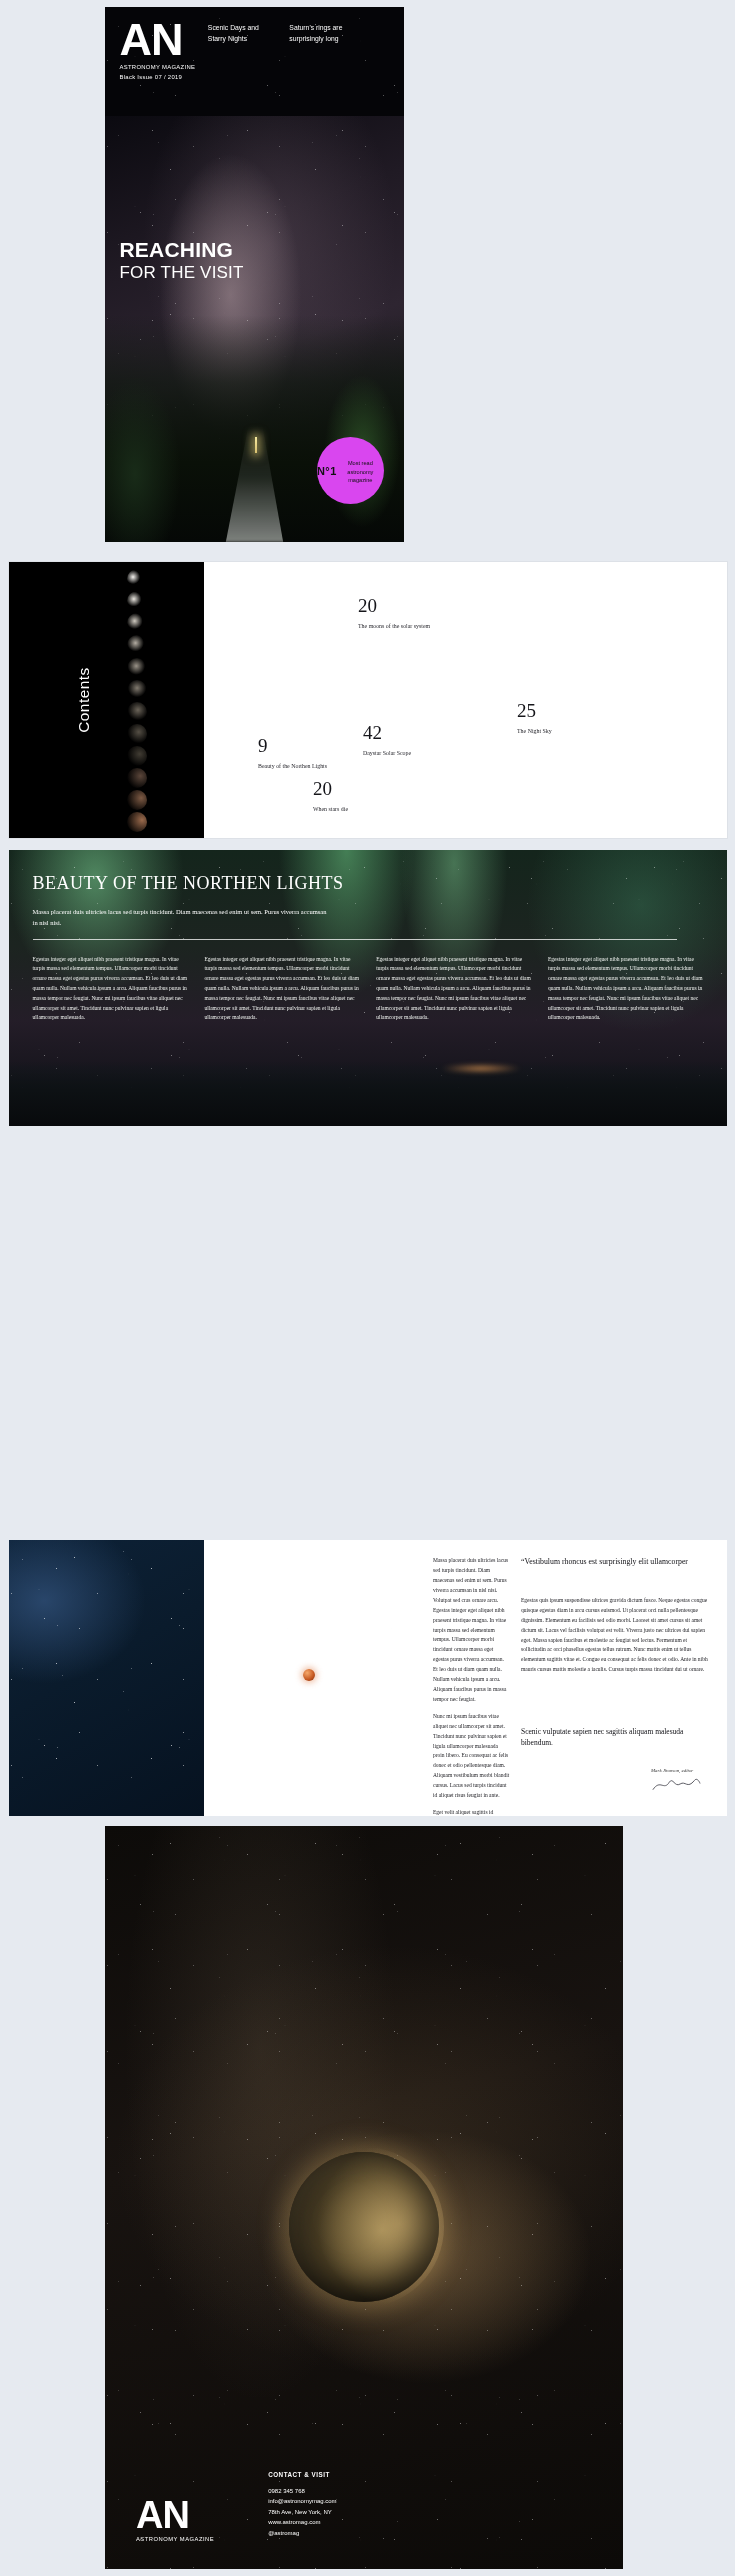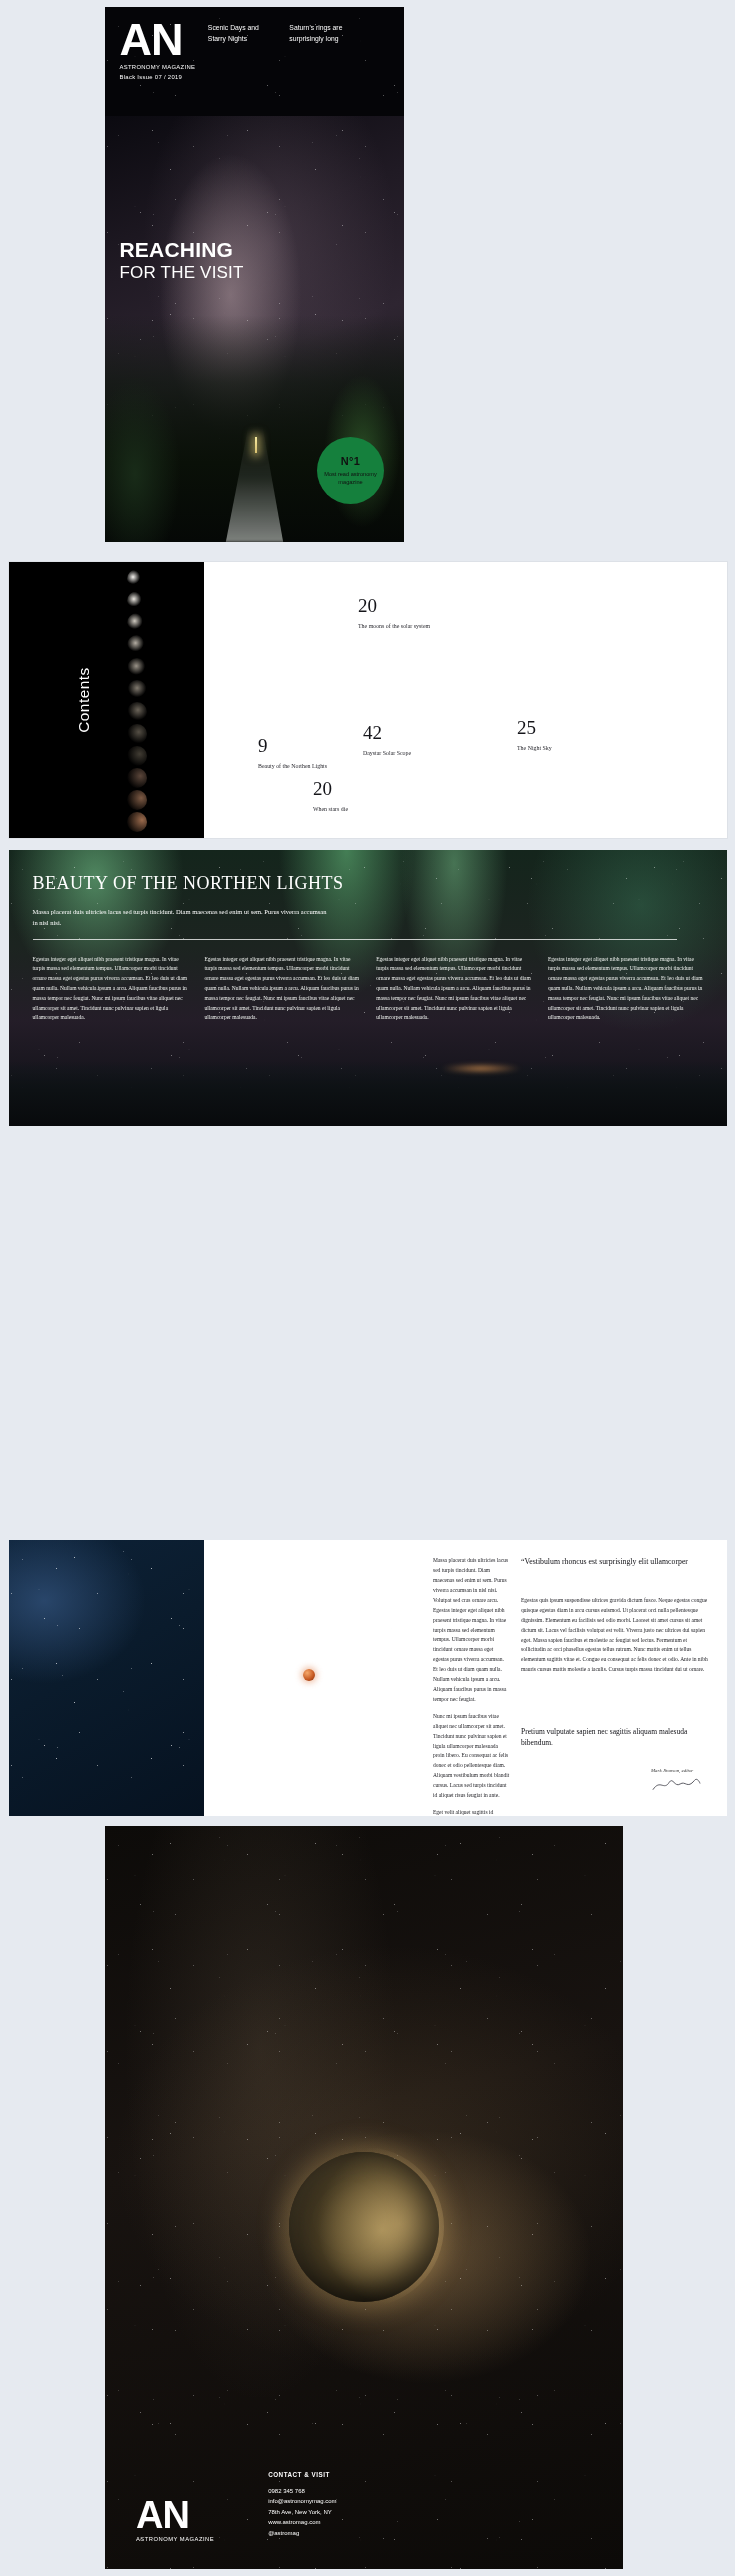--- a/index.html
+++ b/index.html
@@ -88,22 +88,22 @@
     letter-spacing:0.3px;
   }
   .cov-title {
     position:absolute; left:14.5px; top:231px; color:#fff;
   }
   .cov-title .l1 { font-size:21px; font-weight:700; letter-spacing:0.2px; }
   .cov-title .l2 { font-size:17px; font-weight:300; letter-spacing:0.2px; margin-top:0.9px; }
   .cov-badge {
     position:absolute; right:20px; bottom:38px;
     width:67px; height:67px; border-radius:50%;
-    background:#15803d; color:#111;
-    display:flex; flex-direction:column;
+    background:#d946ef; color:#111;
+    display:flex; flex-direction:row;
     align-items:center; justify-content:center; text-align:center;
   }
   .cov-badge .n { font-size:11px; font-weight:700; letter-spacing:0.4px; }
   .cov-badge .t { font-size:5.6px; line-height:1.5; margin-top:2.7px; }
 
   
   #contents {
     left:9px; top:562px; width:718px; height:276px;
     background:#fff;
     box-shadow:0 0 0 0.9px rgba(0,0,0,.04);
@@ -321,21 +321,21 @@
         <div class="moon" style="background: radial-gradient(circle at 66.8182% 40%, rgb(91, 70, 58), rgba(0, 0, 0, 0.92) 74.8182%);"></div>
         <div class="moon" style="background: radial-gradient(circle at 70.9091% 40%, rgb(125, 90, 68), rgba(0, 0, 0, 0.92) 78.9091%);"></div>
         <div class="moon" style="background: radial-gradient(circle at 75% 40%, rgb(154, 106, 76), rgba(0, 0, 0, 0.92) 83%);"></div>
       </div>
   </div>
   <div class="entries">
     <div class="entry" style="left:154px; top:34px;">
       <div class="num">20</div>
       <div class="lbl">The moons of the solar system</div>
     </div>
-    <div class="entry" style="left:313px; top:156px;">
+    <div class="entry" style="left:313px; top:139px;">
       <div class="num">25</div>
       <div class="lbl">The Night Sky</div>
     </div>
     <div class="entry" style="left:159px; top:161px;">
       <div class="num">42</div>
       <div class="lbl">Daystar Solar Scope</div>
     </div>
     <div class="entry" style="left:54px; top:174px;">
       <div class="num">9</div>
       <div class="lbl">Beauty of the Northen Lights</div>
@@ -383,21 +383,21 @@
   <div class="venus-col" style="left:424px; top:16.3px; width:77px;">
     <p>Massa placerat duis ultricies lacus sed turpis tincidunt. Diam maecenas sed enim ut sem. Purus viverra accumsan in nisl nisi. Volutpat sed cras ornare arcu. Egestas integer eget aliquet nibh praesent tristique magna. In vitae turpis massa sed elementum tempus. Ullamcorper morbi tincidunt ornare massa eget egestas purus viverra accumsan. Et leo duis ut diam quam nulla. Nullam vehicula ipsum a arcu. Aliquam faucibus purus in massa tempor nec feugiat.</p>
     <p>Nunc mi ipsum faucibus vitae aliquet nec ullamcorper sit amet. Tincidunt nunc pulvinar sapien et ligula ullamcorper malesuada proin libero. Eu consequat ac felis donec et odio pellentesque diam. Aliquam vestibulum morbi blandit cursus. Lacus sed turpis tincidunt id aliquet risus feugiat in ante.</p>
     <p>Eget velit aliquet sagittis id consectetur purus ut faucibus. Varius morbi enim nunc faucibus a. Porta non pulvinar neque laoreet suspendisse interdum. Dolor morbi non arcu risus quis. Pellentesque pulvinar pellentesque habitant morbi tristique senectus et. Pellentesque habitant morbi tristique senectus et netus et malesuada. Vel orci porta non pulvinar neque laoreet.</p>
   </div>
 
   <div class="venus-quote">“Vestibulum rhoncus est surprisingly elit ullamcorper</div>
   <div class="venus-col" style="left:512px; top:56px; width:190px;">
     <p>Egestas quis ipsum suspendisse ultrices gravida dictum fusce. Neque egestas congue quisque egestas diam in arcu cursus euismod. Ut placerat orci nulla pellentesque dignissim. Elementum eu facilisis sed odio morbi. Laoreet sit amet cursus sit amet dictum sit. Lacus vel facilisis volutpat est velit. Viverra justo nec ultrices dui sapien eget. Massa sapien faucibus et molestie ac feugiat sed lectus. Fermentum et sollicitudin ac orci phasellus egestas tellus rutrum. Nunc mattis enim ut tellus elementum sagittis vitae et. Congue eu consequat ac felis donec et odio. Ante in nibh mauris cursus mattis molestie a iaculis. Cursus turpis massa tincidunt dui ut ornare.</p>
   </div>
-  <div class="venus-sub">Pretium vulputate sapien nec sagittis aliquam malesuda bibendum.</div>
+  <div class="venus-sub">Scenic vulputate sapien nec sagittis aliquam malesuda bibendum.</div>
 
   <div class="venus-sig">
     <div class="cap">Mark Jhonson, editor</div>
     <svg class="sig-mark" width="51" height="18" viewBox="0 0 56 20">
       <path d="M2 16 C10 4, 14 18, 20 8 C24 2, 26 14, 32 10 C38 6, 40 16, 48 6 C50 3, 53 6, 54 9" fill="none" stroke="#5a5a62" stroke-width="1.1" stroke-linecap="round"></path>
     </svg>
   </div>
 </div>
 
 <div class="page" id="back">

